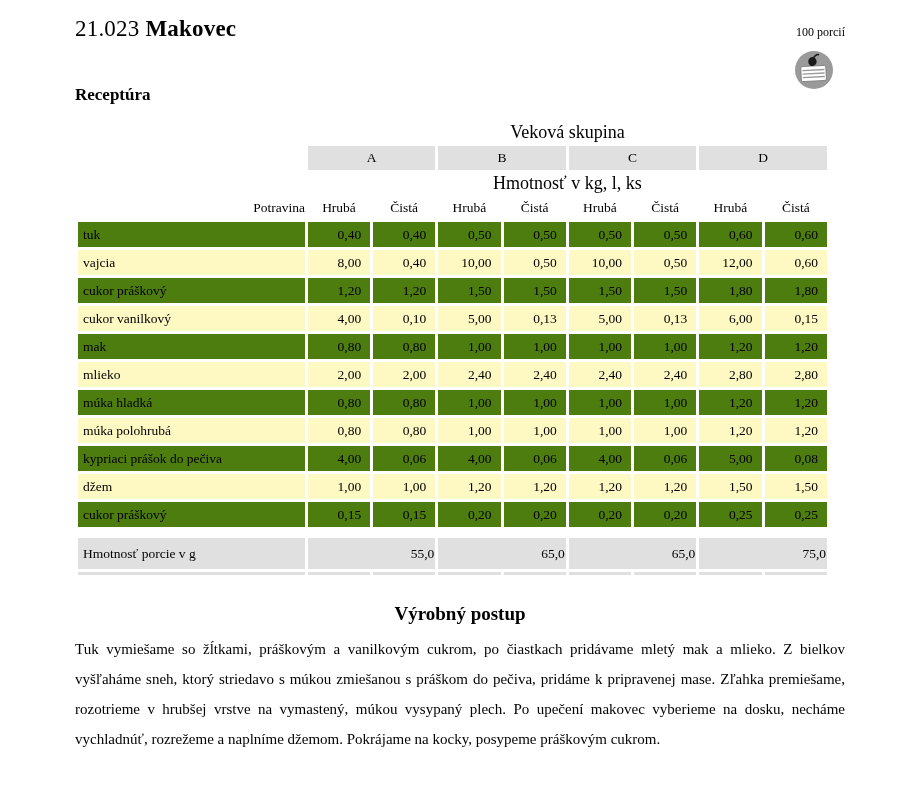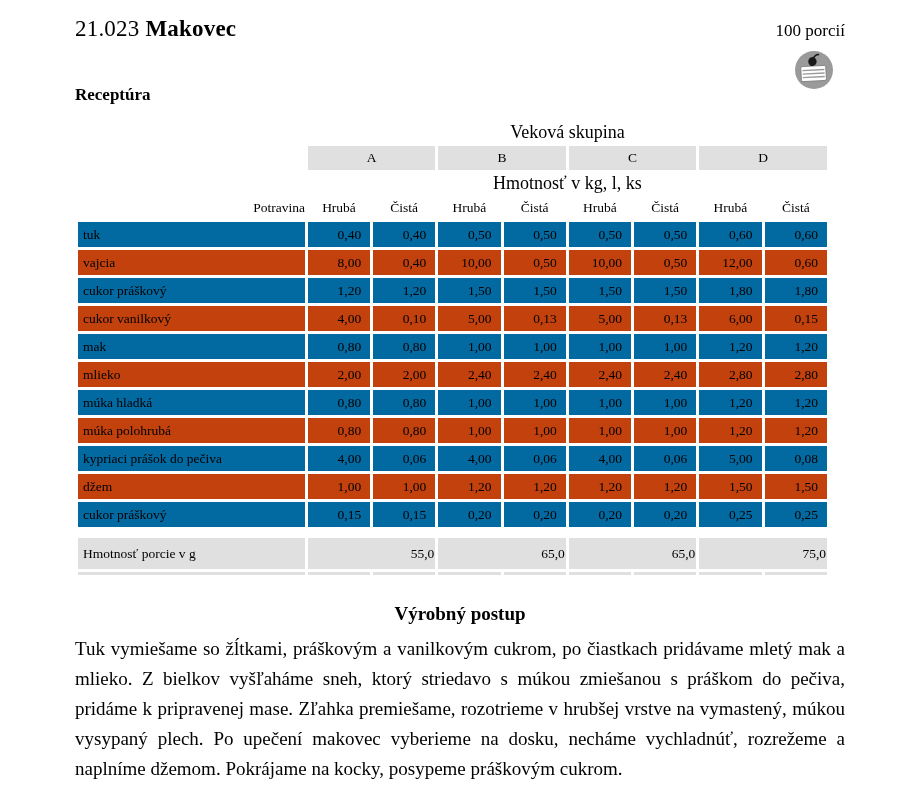--- a/index.html
+++ b/index.html
@@ -19,21 +19,21 @@
   
   .title-row {
     display: flex;
     justify-content: space-between;
     align-items: baseline;
     height: 32px;
   }
   .title { font-size: 23px; letter-spacing: 0.2px; }
   .title .code { font-weight: normal; }
   .title .name { font-weight: bold; margin-left: 6px; }
-  .portions { font-size: 17px; padding-right: 0px; }
+  .portions { font-size: 12px; padding-right: 0px; }
   .doc-icon {
     position: absolute;
     top: 50px; right: 76px;
     width: 40px; height: 40px;
   }
   .section-heading {
     margin-top: 37px;
     font-size: 17px;
     font-weight: bold;
   }
@@ -54,41 +54,41 @@
   }
   .hrow { height: 18px; }
   .hrow th { font-weight: bold; text-align: center; font-size: 18px; }
   .bars-row { height: 24px; }
   .bar-cell { background: #e0e0e0; text-align: center; font-weight: bold; }
   .cols-row { height: 22px; }
   .cols-row th { font-weight: bold; }
   .col-food { text-align: right; padding-left: 2px; }
   .col-sub { text-align: center; }
   tr.data { height: 25px; }
-  tr.data.dark td { background: #0369a1; }
-  tr.data.light td { background: #c2410c; }
+  tr.data.dark td { background: #4d7c0f; }
+  tr.data.light td { background: #fef9c3; }
   td.lbl { font-weight: bold; text-align: left; padding-left: 5px; }
   td.val { text-align: right; padding-right: 9px; }
   tr.spacer { height: 5px; }
   tr.spacer td { background: transparent; }
   tr.portion { height: 31px; }
   tr.portion td { background: #e0e0e0; }
   tr.portion td.val { padding-right: 1px; }
   tr.sliver { height: 3px; }
   tr.sliver td { background: #e0e0e0; }
   
   .proc-heading {
     margin-top: 25px;
     font-size: 19px;
     font-weight: bold;
     text-align: center;
   }
   .proc-text {
     margin-top: 9px;
-    font-size: 19px;
+    font-size: 15px;
     line-height: 30px;
     text-align: justify;
     width: 770px;
   }
 </style>
 </head>
 <body>
 
 <div class="page">
 

